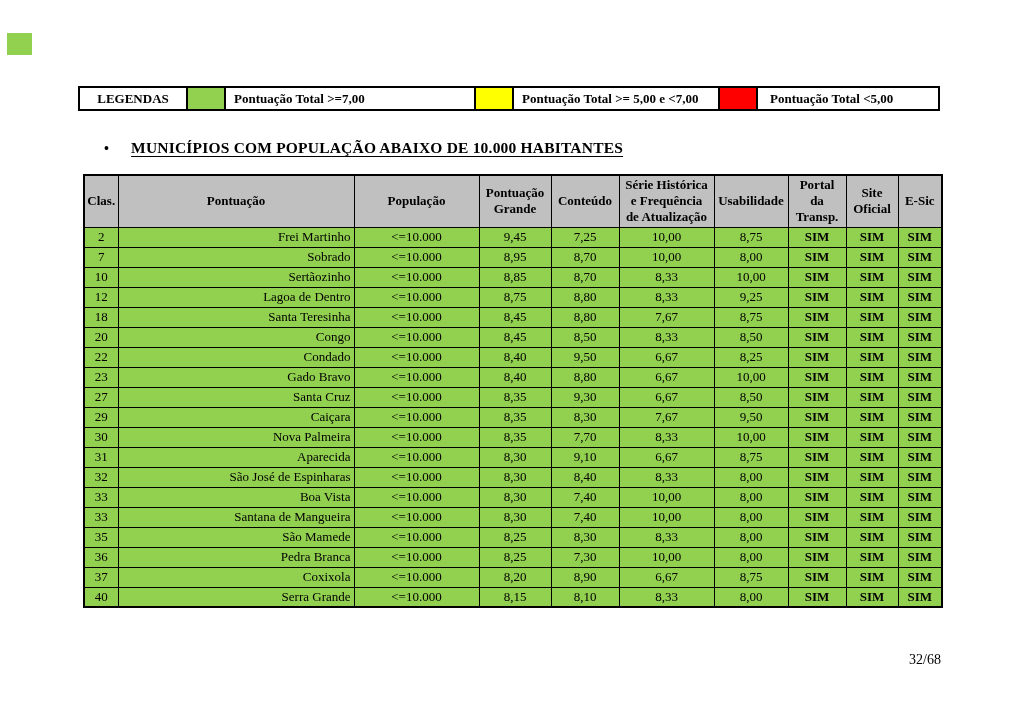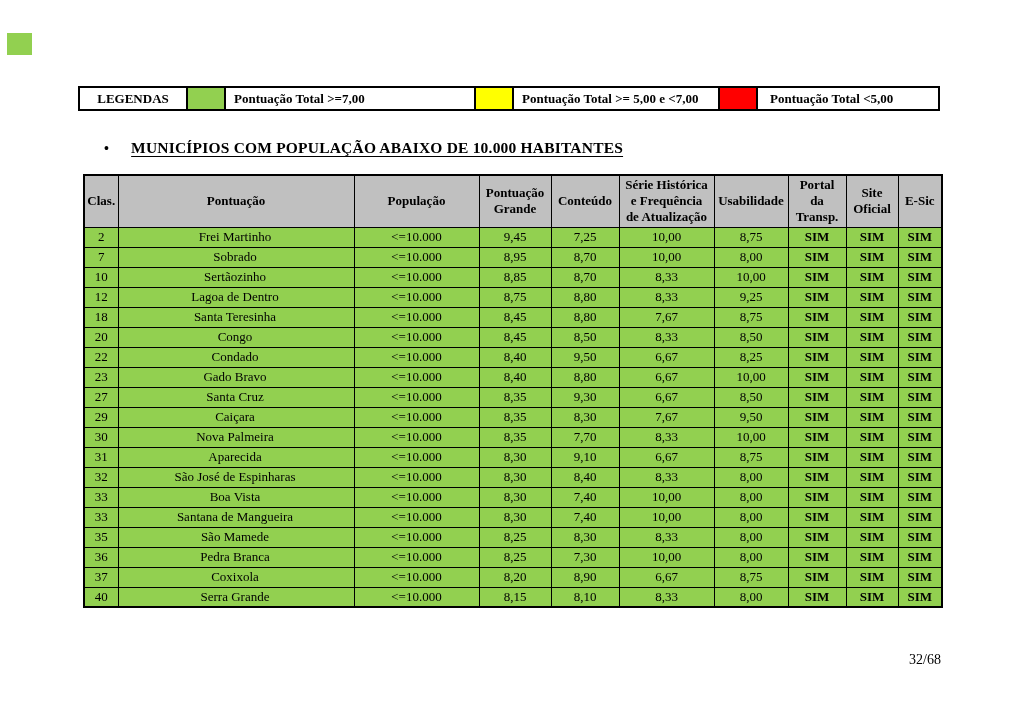--- a/index.html
+++ b/index.html
@@ -42,21 +42,21 @@
   .score-table th{
     background:var(--header-gray,#c0c0c0);
     font-size:13px;font-weight:bold;text-align:center;vertical-align:middle;
     height:52px;line-height:1.22;white-space:pre-line;padding:0 2px;
   }
   .score-table td{
     background:var(--row-green,#92d050);
     font-size:13px;height:20px;text-align:center;vertical-align:middle;
     padding:0 3px;white-space:nowrap;
   }
-  .score-table td:nth-child(2){text-align:center;padding-left:1px;}
+  .score-table td:nth-child(2){text-align:right;padding-left:1px;}
   .score-table td:nth-child(8),
   .score-table td:nth-child(9),
   .score-table td:nth-child(10){font-weight:bold;}
   
   .page-number{position:absolute;left:909px;top:652px;font-size:14px;}
 </style>
 </head>
 <body>
 
 <div class="corner-mark" style="background-color: rgb(146, 208, 80);"></div>

